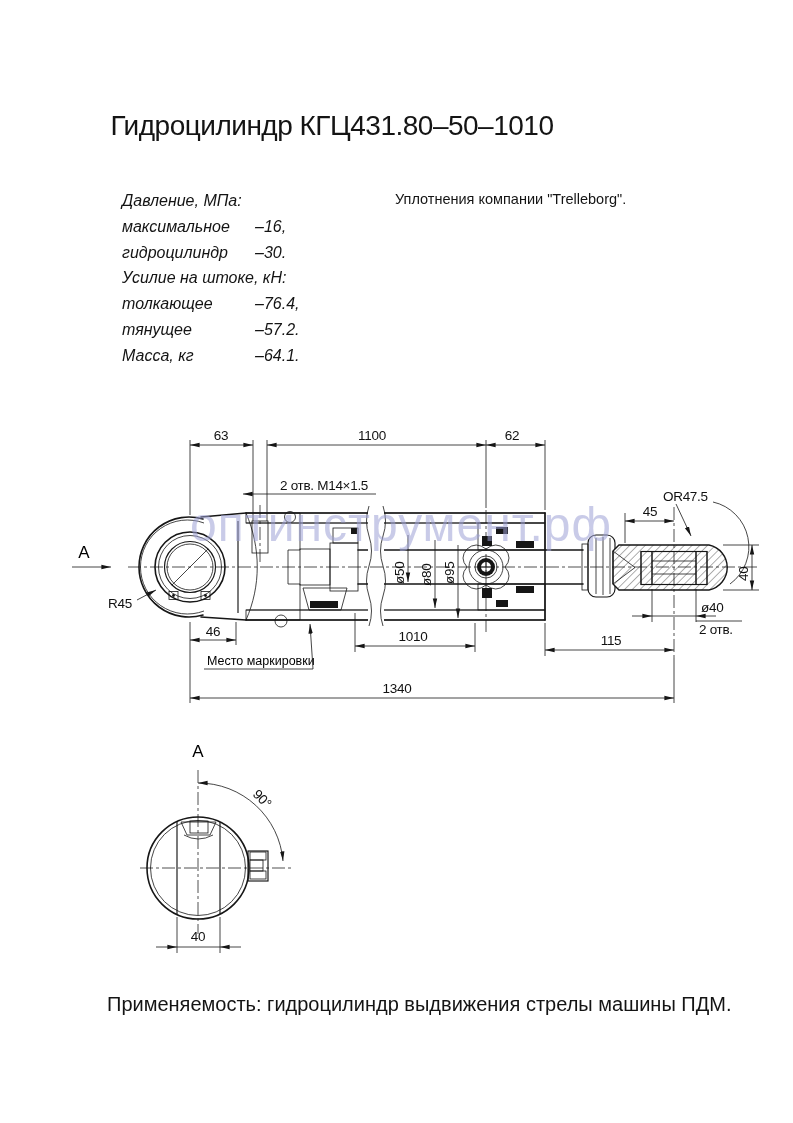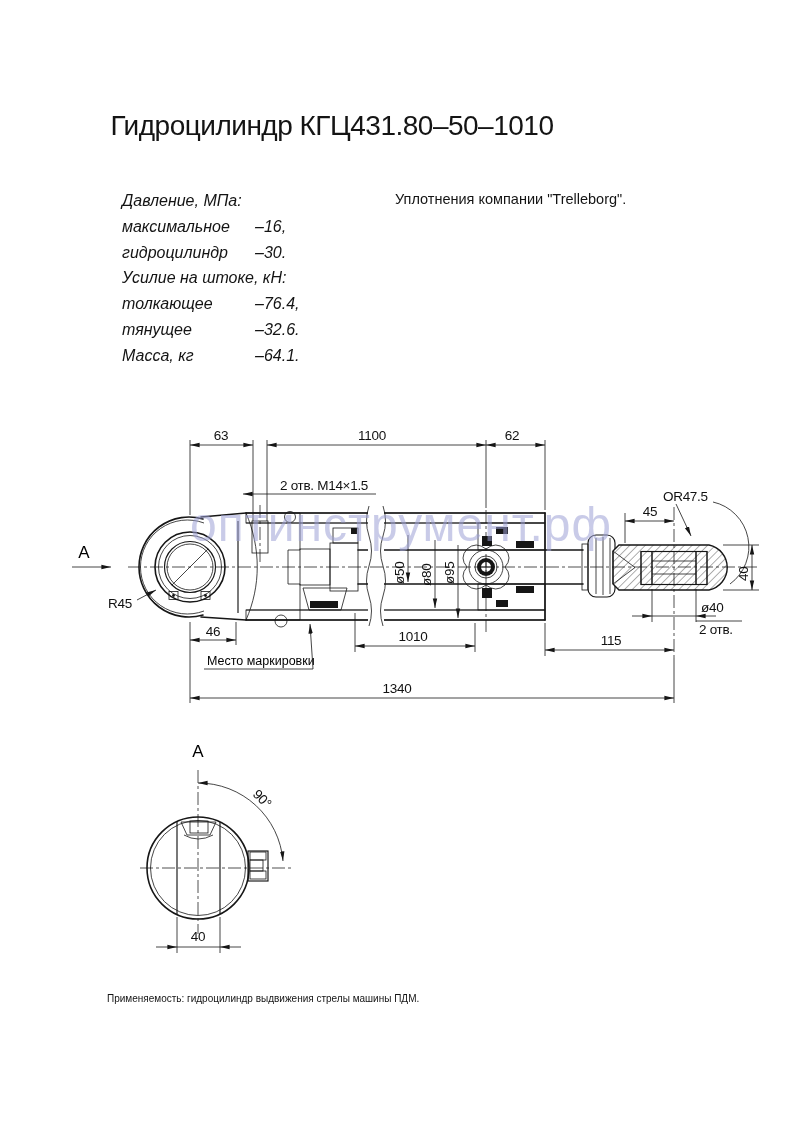--- a/index.html
+++ b/index.html
@@ -4,21 +4,21 @@
 <style>
   html,body{margin:0;padding:0;background:#fff;}
   body{position:relative;width:793px;height:1123px;overflow:hidden;
        font-family:"Liberation Sans",sans-serif;color:#141414;}
   .abs{position:absolute;}
   #title{left:0;top:110px;width:664px;text-align:center;font-size:28px;
          letter-spacing:-0.5px;white-space:nowrap;}
   #specs{left:122px;top:188px;display:grid;grid-template-columns:133px auto;
          font-size:16px;line-height:25.8px;white-space:nowrap;font-style:italic;}
   #seals{left:395px;top:191px;font-size:14.5px;white-space:nowrap;}
-  #footer{left:107px;top:993px;font-size:10px;white-space:nowrap;}
+  #footer{left:107px;top:993px;font-size:20px;white-space:nowrap;}
   #wm{left:190px;top:497px;font-size:48px;letter-spacing:1px;
       color:rgba(156,160,214,0.55);white-space:nowrap;z-index:5;pointer-events:none;}
   svg{position:absolute;left:0;top:0;}
   .thick{stroke:#161616;stroke-width:1.6;fill:none;stroke-linecap:round;}
   .med{stroke:#161616;stroke-width:1.15;fill:none;}
   .thin{stroke:#161616;stroke-width:0.8;fill:none;}
   .cl{stroke:#161616;stroke-width:0.75;fill:none;stroke-dasharray:13 3 3 3;}
   .dim{stroke:#161616;stroke-width:0.8;fill:none;}
   .dt{font-family:"Liberation Sans",sans-serif;font-size:13.5px;fill:#111;letter-spacing:-0.3px;}
   .dts{font-size:12.5px;}
@@ -35,21 +35,21 @@
     <span></span>
   <span>максимальное</span>
   <span>–16,</span>
   <span>гидроцилиндр</span>
   <span>–30.</span>
   <span>Усилие на штоке, кН:</span>
     <span></span>
   <span>толкающее</span>
   <span>–76.4,</span>
   <span>тянущее</span>
-  <span>–32.6.</span>
+  <span>–57.2.</span>
   <span>Масса, кг</span>
   <span>–64.1.</span>
 </div>
 
 <div id="seals" class="abs">Уплотнения компании "Trelleborg".</div>
 
 <svg width="793" height="1123" viewBox="0 0 793 1123">
   <defs>
     <pattern id="h1" width="5.5" height="5.5" patternUnits="userSpaceOnUse" patternTransform="rotate(45)">
       <rect width="5.5" height="5.5" fill="#fff"></rect>

